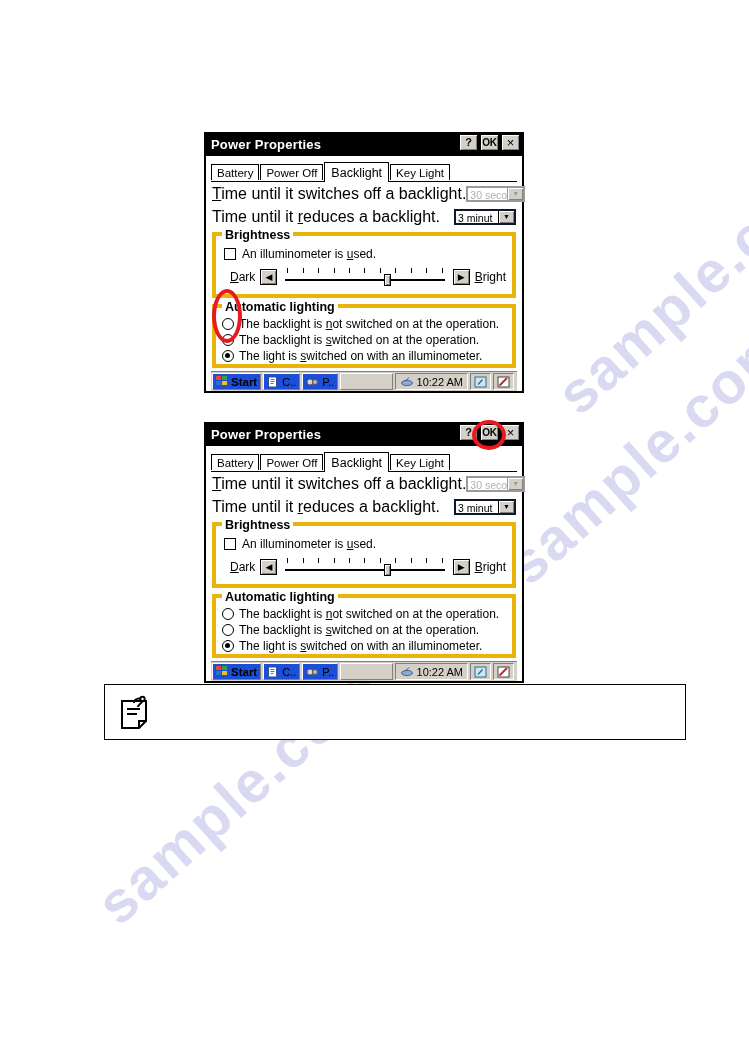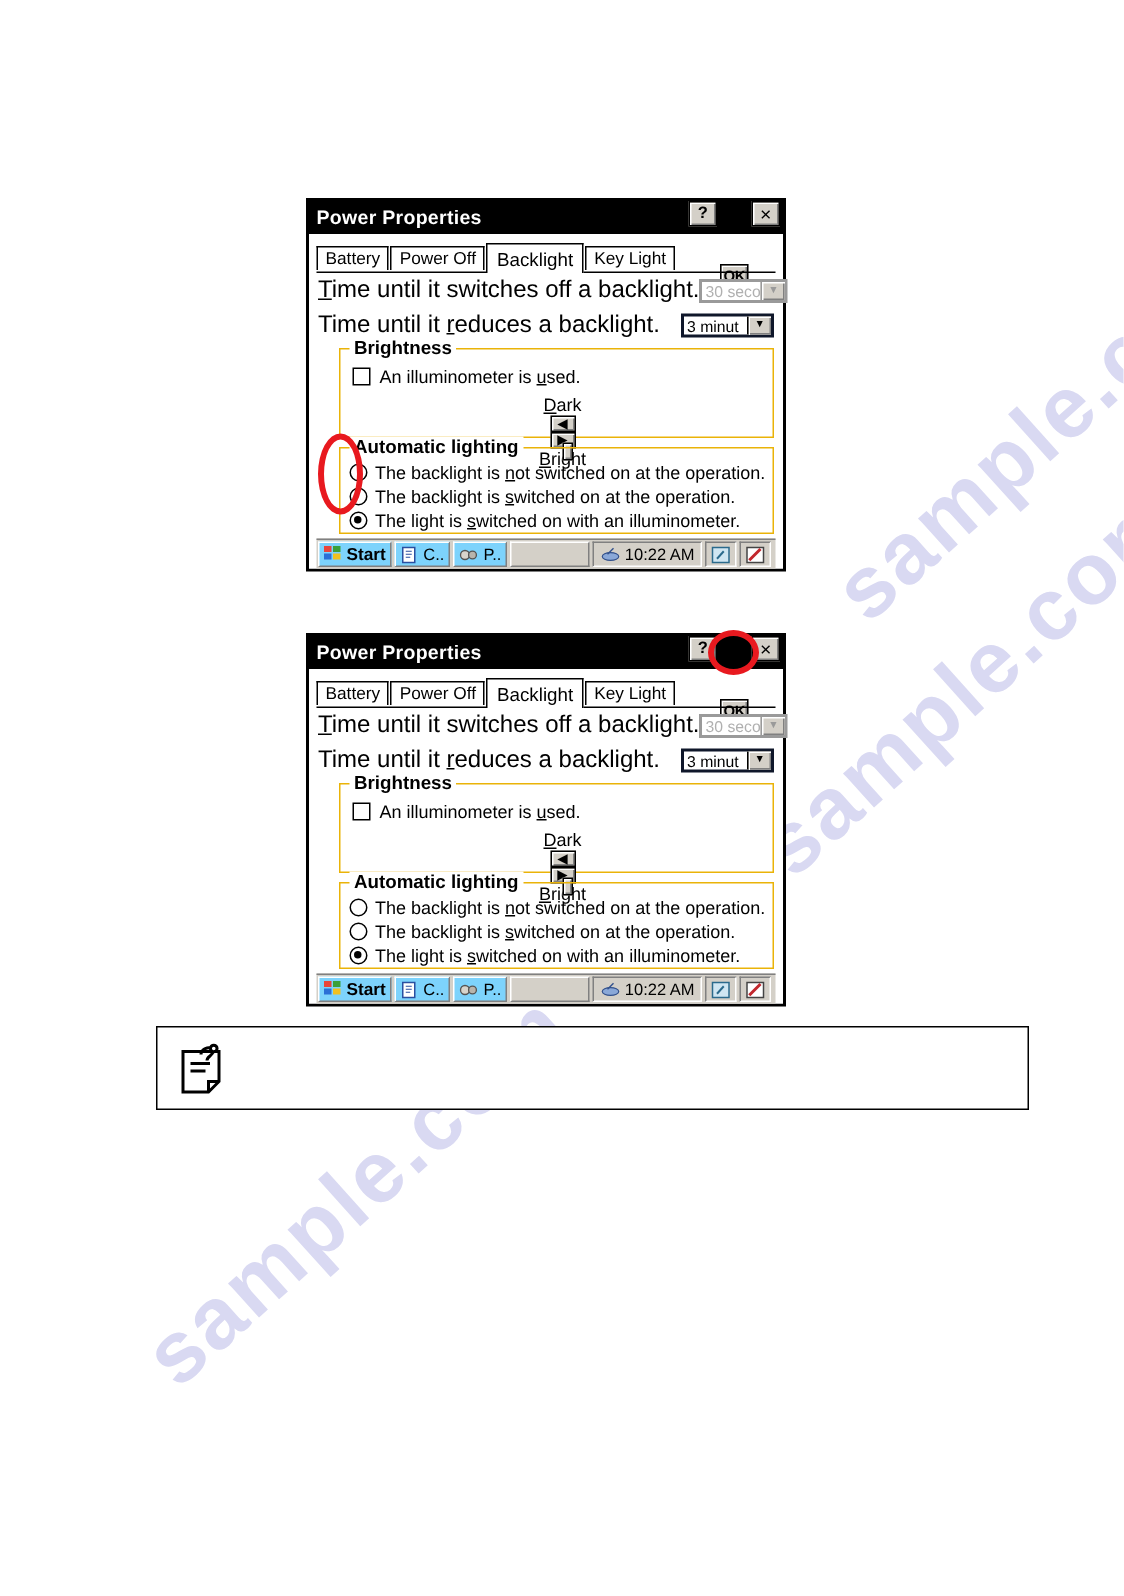--- a/index.html
+++ b/index.html
@@ -63,21 +63,21 @@
     border:1px solid #000;
     box-shadow:inset 1px 1px 0 #ffffff, inset -1px -1px 0 #808080;
     font-size:11px;
     font-weight:bold;
     color:#000;
     display:flex;align-items:center;justify-content:center;
     box-sizing:border-box;
     font-family:"Liberation Sans", sans-serif;
     line-height:1;
   }
-  .tbtn.ok{ font-size:10px; letter-spacing:-0.3px;margin-top:42px;}
+  .tbtn.ok{ font-size:10px; letter-spacing:-0.3px;}
   .tbtn.close{ font-size:13px; font-weight:normal;}
 
   .winbody{
     background:#ffffff;
     padding:4px 5px 0 5px;
     box-sizing:border-box;
   }
 
   
   .tabstrip{
@@ -154,22 +154,22 @@
     display:flex;align-items:center;justify-content:center;
     font-size:7px;
     line-height:1;
   }
   .combo.disabled .carrow{ border-left-color:#9a9a9a; color:#9a9a9a; }
   .carrow i{ font-style:normal; }
 
   
   .group{
     position:relative;
-    border:1px solid #eab308;
-    margin:4px 1px 0 15px;
+    border:4px solid #eab308;
+    margin:4px 1px 0 1px;
     padding:9px 6px 6px 6px;
     box-sizing:border-box;
   }
   .group > .gtitle{
     position:absolute;
     top:-8px;left:6px;
     background:#ffffff;
     padding:0 3px;
     font-size:12.5px;
     font-weight:bold;
@@ -187,21 +187,20 @@
     margin-left:2px;
   }
   .chk-label{font-size:12px;white-space:nowrap;}
 
   
   .slider-row{
     display:flex;align-items:center;
     height:22px;
     margin-top:4px;
     padding-left:8px;
-    flex-direction:column;
   }
   .sl-text{font-size:12px;}
   .arrowbtn{
     width:17px;height:16px;
     border:1px solid #000;
     background:#d4d0c8;
     box-shadow:inset 1px 1px 0 #ffffff, inset -1px -1px 0 #808080;
     display:flex;align-items:center;justify-content:center;
     margin:0 5px;
     box-sizing:border-box;
@@ -262,21 +261,21 @@
     display:flex;
     align-items:stretch;
     padding:1px 1px;
     box-sizing:border-box;
     margin-top:3px;
   }
   .tb-item{
     border:1px solid #ffffff;
     border-right-color:#808080;
     border-bottom-color:#808080;
-    background:#7dd3fc;
+    background:#1d4ed8;
     display:flex;align-items:center;
     padding:0 3px;
     font-size:11px;
     box-sizing:border-box;
     margin-right:2px;
     white-space:nowrap;
   }
   .tb-start{ font-weight:bold; font-size:11.5px; }
   .tb-filler{flex:1;border:1px solid #ffffff;border-right-color:#808080;border-bottom-color:#808080;margin-right:2px;}
   .tb-clock{

